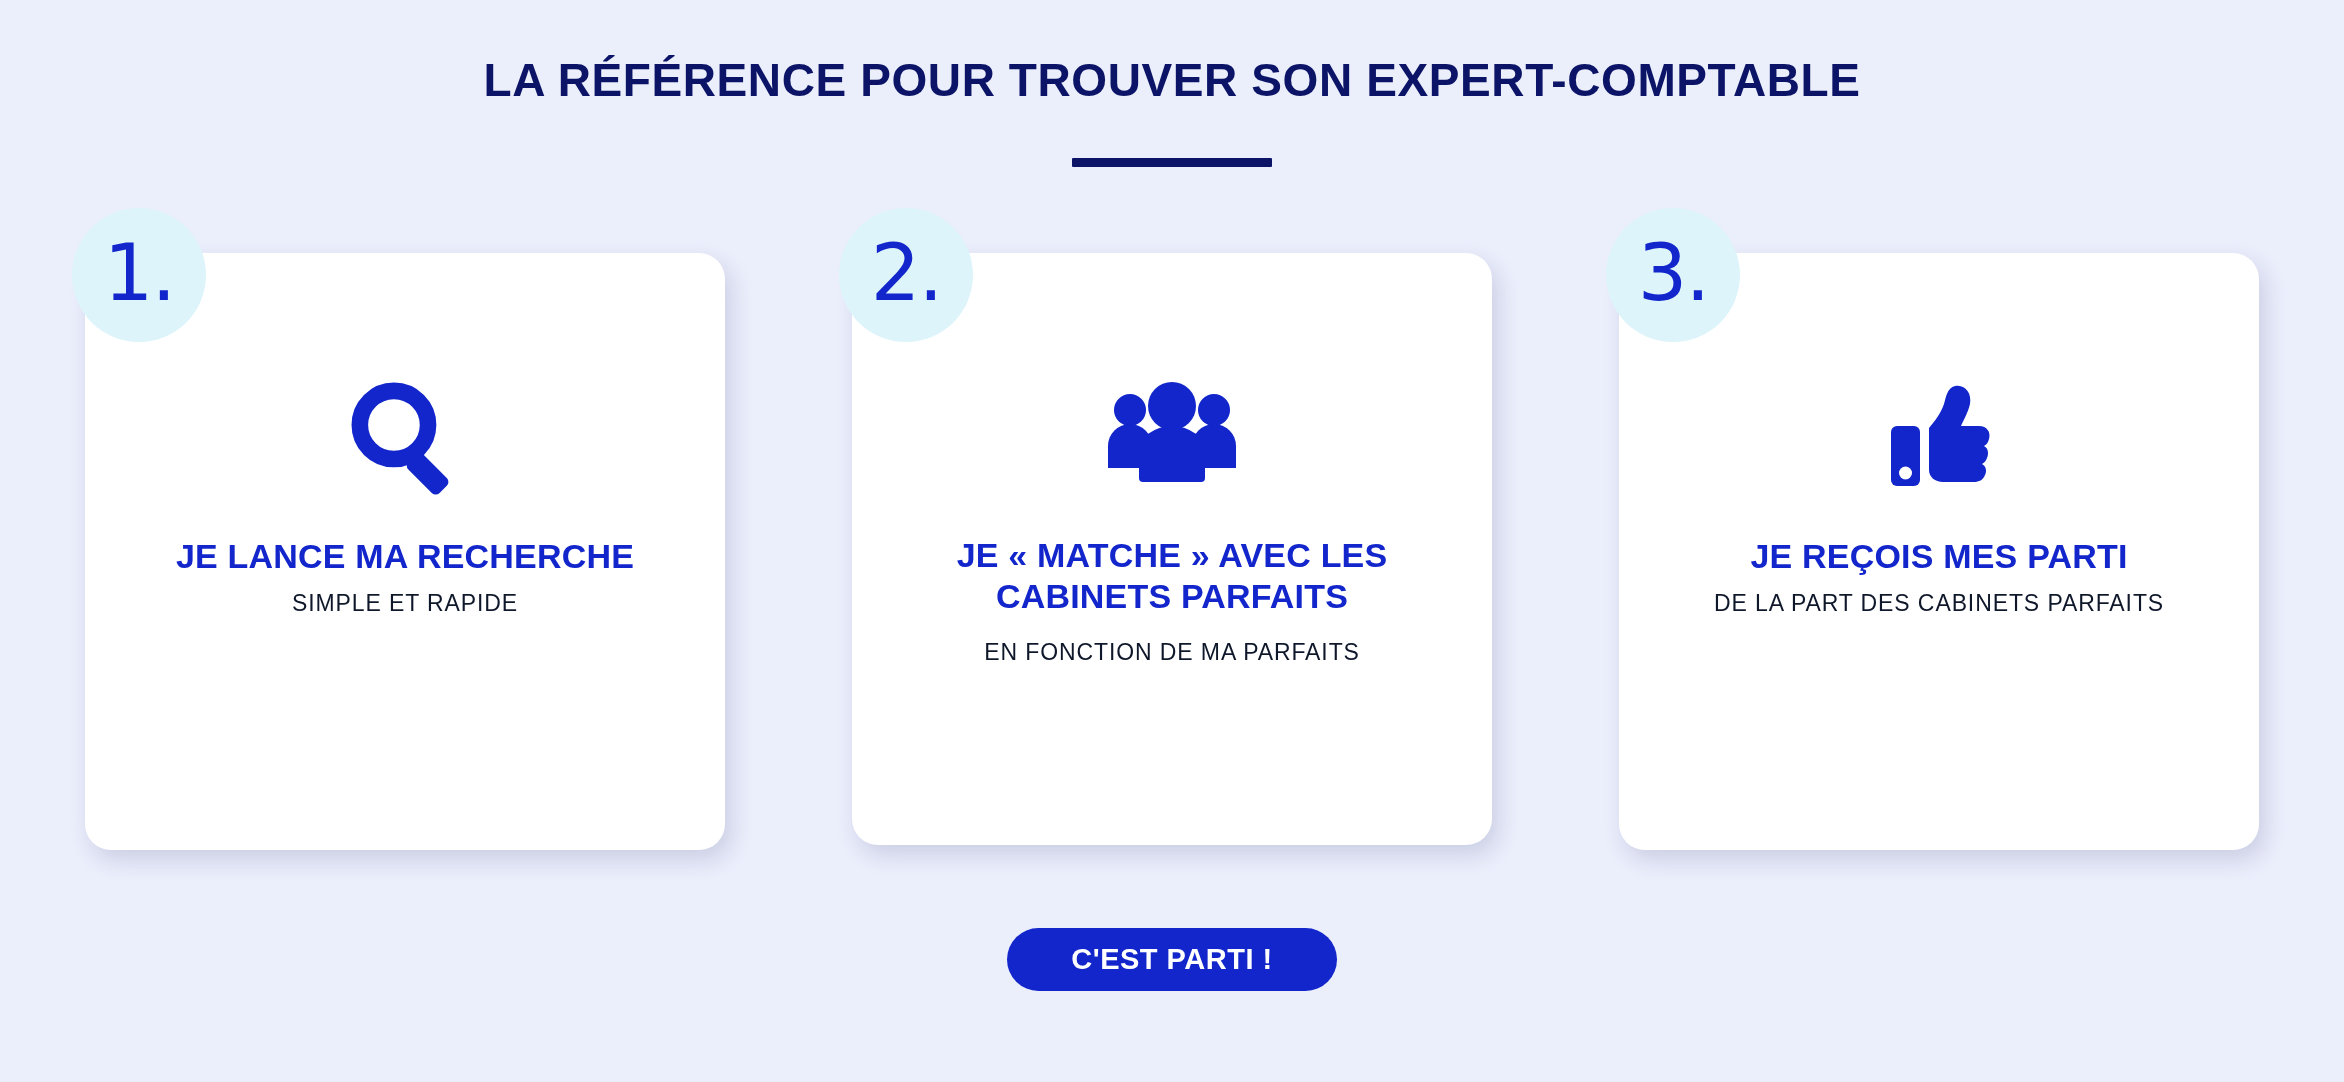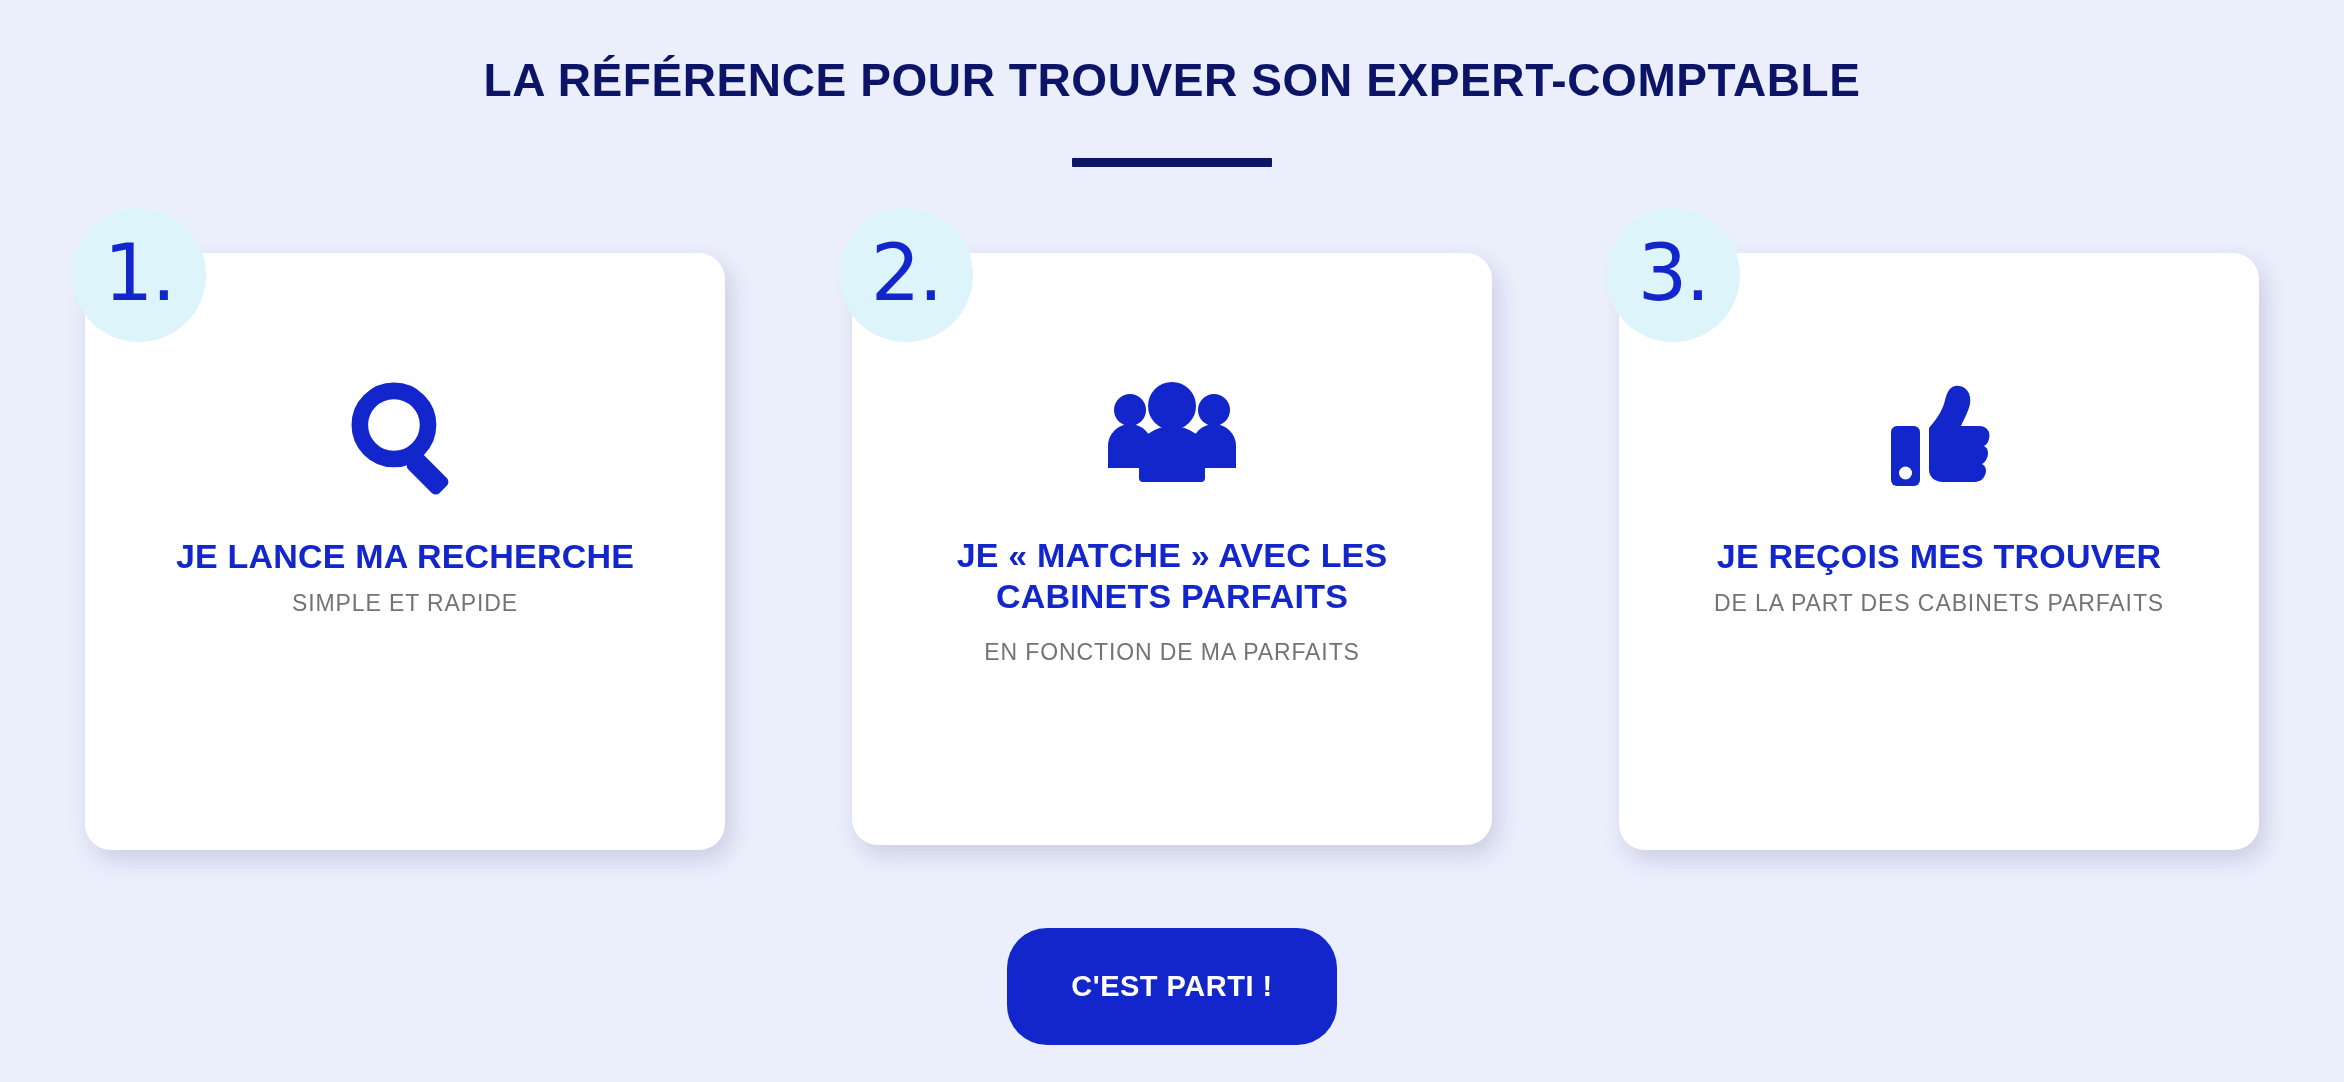--- a/index.html
+++ b/index.html
@@ -114,21 +114,21 @@
     font-weight: 700;
     color: #1226cc;
     line-height: 1.22;
     letter-spacing: 0.2px;
     margin-bottom: 12px;
   }
 
   .card-sub {
     font-size: 23px;
     font-weight: 300;
-    color: #737373;
+    color: #0f172a;
     letter-spacing: 0.9px;
     line-height: 1.3;
   }
 
   
   .card-2 .card-icon { height: 118px; margin-bottom: 44px; }
   .card-2 .card-title { margin-bottom: 20px; }
 
   
   .cta-wrap {
@@ -142,21 +142,21 @@
   .cta-button {
     display: inline-block;
     background: #1226cc;
     color: #ffffff;
     border: none;
     border-radius: 40px;
     font-family: "Liberation Sans", sans-serif;
     font-size: 29px;
     font-weight: 700;
     letter-spacing: 0.5px;
-    padding: 44px 64px;
+    padding: 17px 64px;
     cursor: pointer;
     line-height: 1;
     text-align: right;
   }
 </style>
 </head>
 <body>
 
 <div class="section">
 
@@ -222,21 +222,21 @@
 
             <path d="M46 48 C52 41 58 33 61 24 C63 17 64 8 72 6 C82 4 89 13 87 24
                      C85 33 80 41 78 46 L96 46 C104 46 108 52 106 59
                      C105 63 103 65 101 66 C105 68 106 73 104 78
                      C103 81 101 83 99 84 C103 86 104 91 102 95
                      C100 100 96 102 91 102 L60 102 C52 102 46 97 46 90 Z"></path>
           </g>
         </svg>
       </div>
 
-      <div class="card-title">JE REÇOIS MES TROUVER</div>
+      <div class="card-title">JE REÇOIS MES PARTI</div>
       <div class="card-sub">DE LA PART DES CABINETS PARFAITS</div>
     </div>
 
   </div>
 
   <div class="cta-wrap">
     <button class="cta-button">C'EST PARTI !</button>
   </div>
 
 </div>

